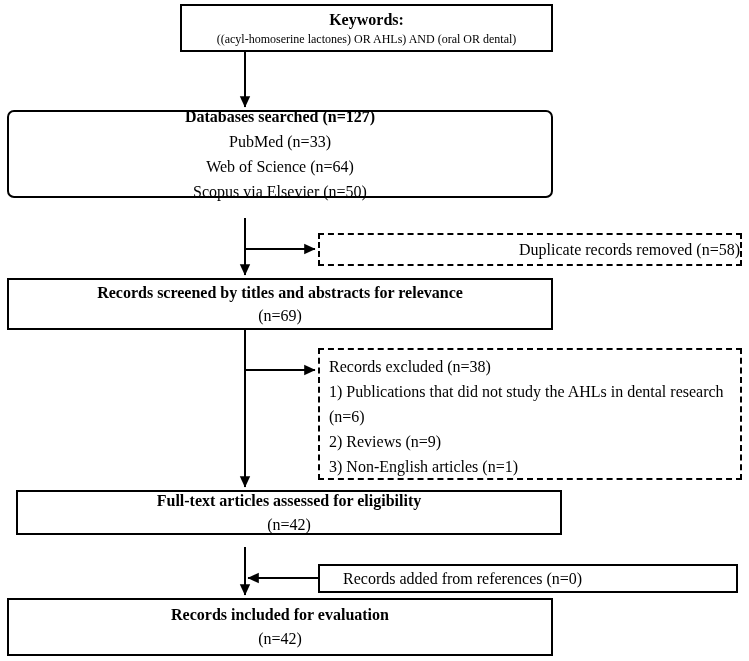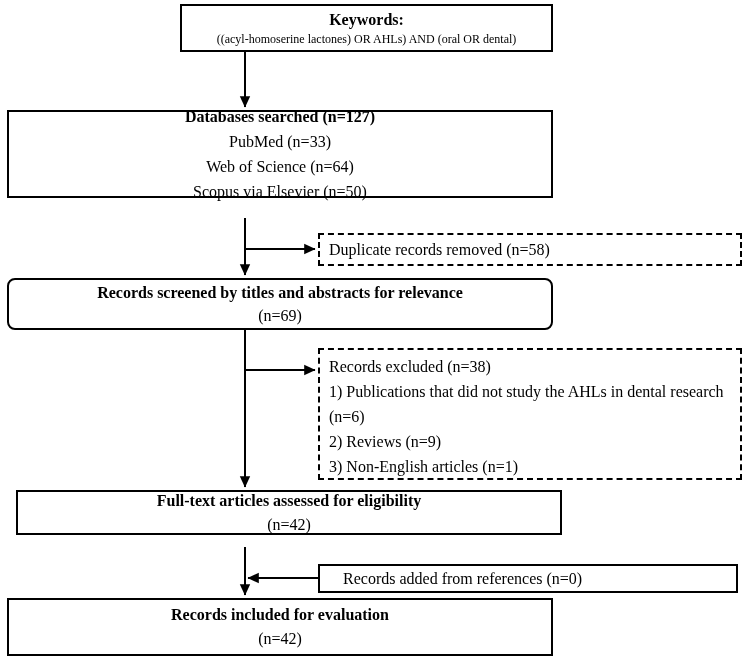--- a/index.html
+++ b/index.html
@@ -29,32 +29,32 @@
     font-size: 16px;
     line-height: 1.5;
   }
   .box.centered {
     display: flex;
     flex-direction: column;
     align-items: center;
     justify-content: center;
     text-align: right;
   }
-  .box.dashed { border-style: dashed; }
+  .box.dashed { border-style: dashed; justify-content: flex-end; }
   .bold { font-weight: bold; }
 
   #keywords  { left: 180px; top: 4px;   width: 373px; height: 48px; line-height: 1.35; }
   #keywords .query { font-size: 12px; white-space: nowrap; }
 
-  #databases { left: 7px;   top: 110px; width: 546px; height: 88px; line-height: 25px; }
+  #databases { left: 7px;   top: 110px; width: 546px; height: 88px; line-height: 25px; border-radius: 7px; }
 
   #duplicates { left: 318px; top: 233px; width: 424px; height: 33px;
                 display: flex; align-items: center; padding-left: 9px; }
 
-  #screened  { left: 7px;   top: 278px; width: 546px; height: 52px; line-height: 23px; border-radius: 8px; }
+  #screened  { left: 7px;   top: 278px; width: 546px; height: 52px; line-height: 23px; }
 
   #excluded  { left: 318px; top: 348px; width: 424px; height: 132px;
                padding: 4px 9px; line-height: 25px; text-align: left; }
 
   #fulltext  { left: 16px;   top: 490px; width: 546px; height: 45px; line-height: 24px; }
 
   #references { left: 318px; top: 564px; width: 420px; height: 29px;
                 display: flex; align-items: center; padding-left: 23px; }
 
   #included  { left: 7px;   top: 598px; width: 546px; height: 58px; line-height: 24px; }

